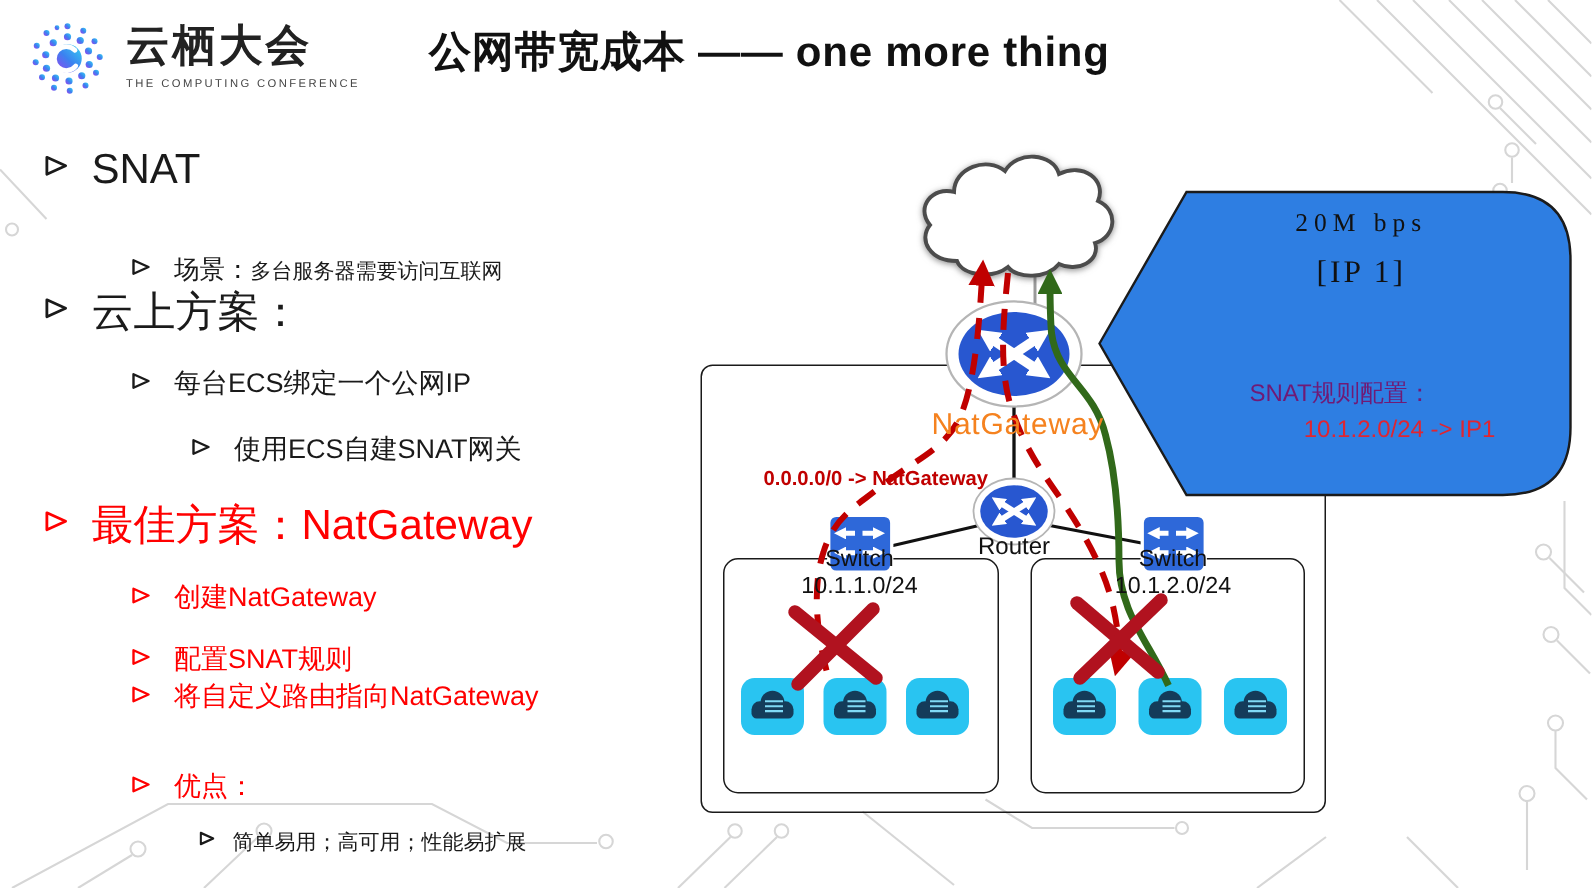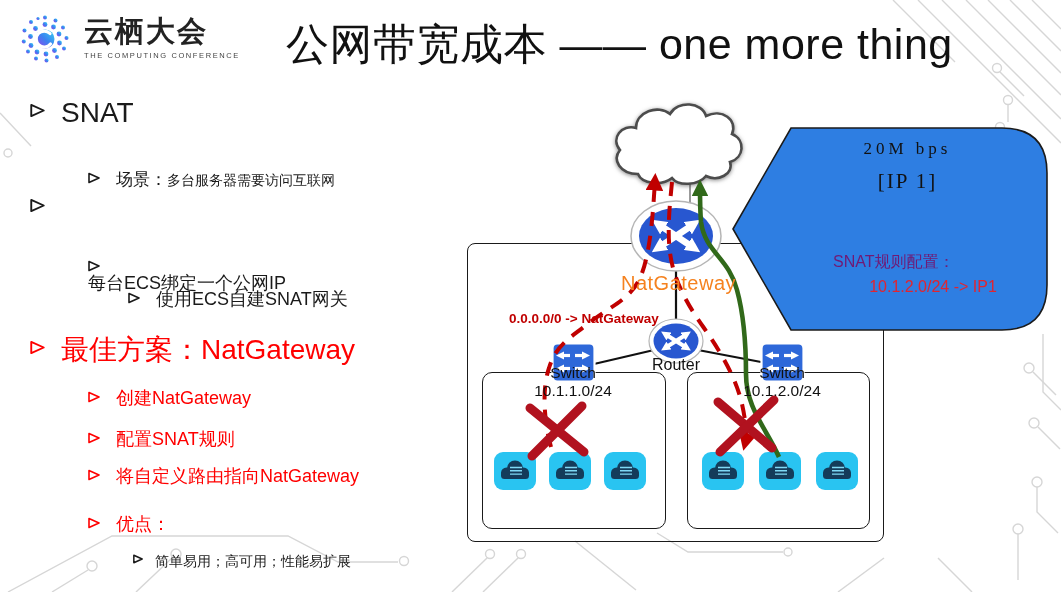--- a/index.html
+++ b/index.html
@@ -7,21 +7,21 @@
     width:1061px;height:592px;position:relative;overflow:hidden;
     background:#ffffff;font-family:"Liberation Sans",sans-serif;color:#1a1a1a;
   }
   .abs{position:absolute;}
   svg{display:block;}
   
   #logo{left:20px;top:14px;display:flex;align-items:flex-start;z-index:6;}
   #logo-text{margin-left:14px;}
   #logo-title{font-size:29px;font-weight:600;letter-spacing:2px;color:#222;line-height:34px;}
   #logo-sub{font-size:7.5px;letter-spacing:1.6px;color:#444;margin-top:3px;}
-  #slide-title{left:286px;top:16px;font-size:43px;font-weight:400;color:#111;letter-spacing:0.5px;z-index:6;white-space:nowrap;}
+  #slide-title{left:286px;top:16px;font-size:28px;font-weight:700;color:#111;letter-spacing:0.5px;z-index:6;white-space:nowrap;}
   
   .bullet-row{position:absolute;display:flex;align-items:flex-start;z-index:6;white-space:nowrap;}
   .blt{flex:0 0 auto;margin-right:16px;margin-top:4px;}
   .b-black{color:#1a1a1a;}
   .b-red{color:#ff0000;}
   .t-l1{font-size:28px;line-height:28px;}
   .t-l2{font-size:18px;line-height:22px;}
   .t-l3{font-size:14px;line-height:18px;}
   .t-mix-big{font-size:17px;line-height:21px;}
   .t-mix-small{font-size:14px;line-height:21px;}
@@ -155,22 +155,23 @@
       </svg>
     </span>
   <span class="b-black"><span class="t-mix-big">场景：</span><span class="t-mix-small">多台服务器需要访问互联网</span></span>
 </div>
 <div class="bullet-row" style="left:30px;top:194px;">
   <span class="blt b-black">
       <svg width="15" height="15" viewBox="0 0 12 12">
         <path d="M1,1.5 L11,6 L1,10.5 Z" fill="#fff" stroke="currentColor" stroke-width="1.5" stroke-linejoin="round"></path>
       </svg>
     </span>
-</div>
-<div class="bullet-row" style="left:88px;top:256px;flex-direction:column;">
+  <span class="t-l1 b-black">云上方案：</span>
+</div>
+<div class="bullet-row" style="left:88px;top:244px;">
   <span class="blt b-black">
       <svg width="12" height="12" viewBox="0 0 12 12">
         <path d="M1,1.5 L11,6 L1,10.5 Z" fill="#fff" stroke="currentColor" stroke-width="1.6" stroke-linejoin="round"></path>
       </svg>
     </span>
   <span class="t-l2 b-black">每台ECS绑定一个公网IP</span>
 </div>
 <div class="bullet-row" style="left:88px;top:288px;padding-left:40px;">
   <span class="blt b-black">
       <svg width="12" height="12" viewBox="0 0 12 12">
@@ -196,21 +197,21 @@
   <span class="t-l2 b-red">创建NatGateway</span>
 </div>
 <div class="bullet-row" style="left:88px;top:428px;">
   <span class="blt b-red">
       <svg width="12" height="12" viewBox="0 0 12 12">
         <path d="M1,1.5 L11,6 L1,10.5 Z" fill="#fff" stroke="currentColor" stroke-width="1.6" stroke-linejoin="round"></path>
       </svg>
     </span>
   <span class="t-l2 b-red">配置SNAT规则</span>
 </div>
-<div class="bullet-row" style="left:88px;top:465px;">
+<div class="bullet-row" style="left:88px;top:453px;">
   <span class="blt b-red">
       <svg width="12" height="12" viewBox="0 0 12 12">
         <path d="M1,1.5 L11,6 L1,10.5 Z" fill="#fff" stroke="currentColor" stroke-width="1.6" stroke-linejoin="round"></path>
       </svg>
     </span>
   <span class="t-l2 b-red">将自定义路由指向NatGateway</span>
 </div>
 <div class="bullet-row" style="left:88px;top:513px;">
   <span class="blt b-red">
       <svg width="12" height="12" viewBox="0 0 12 12">

